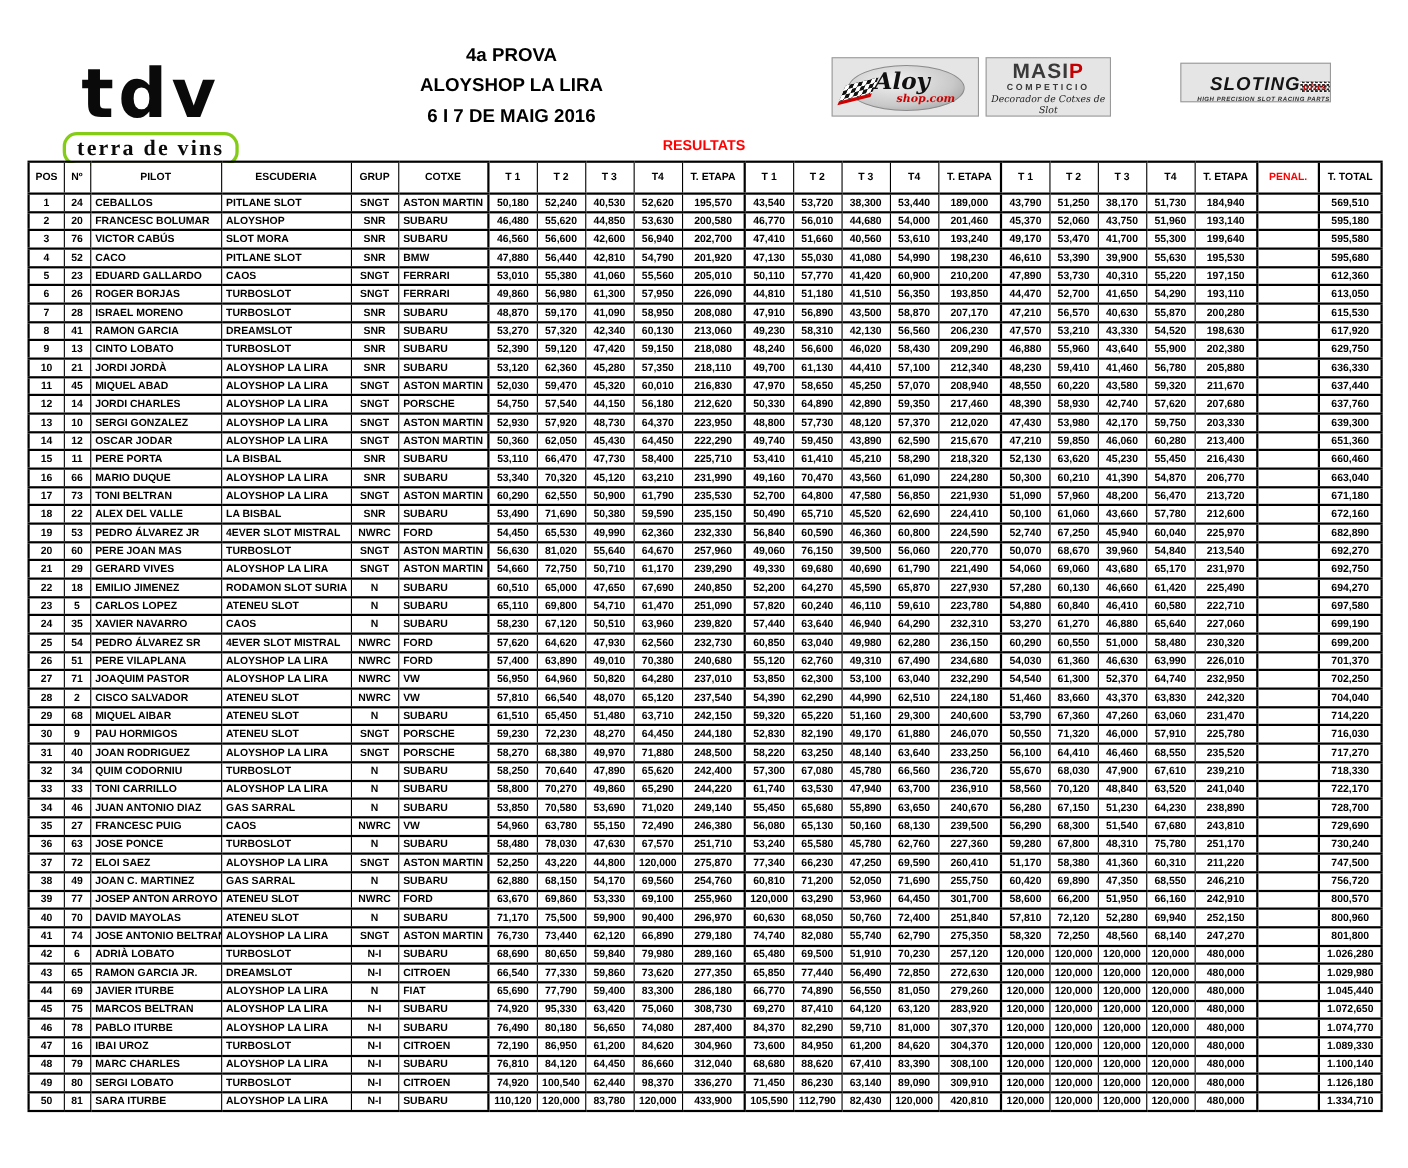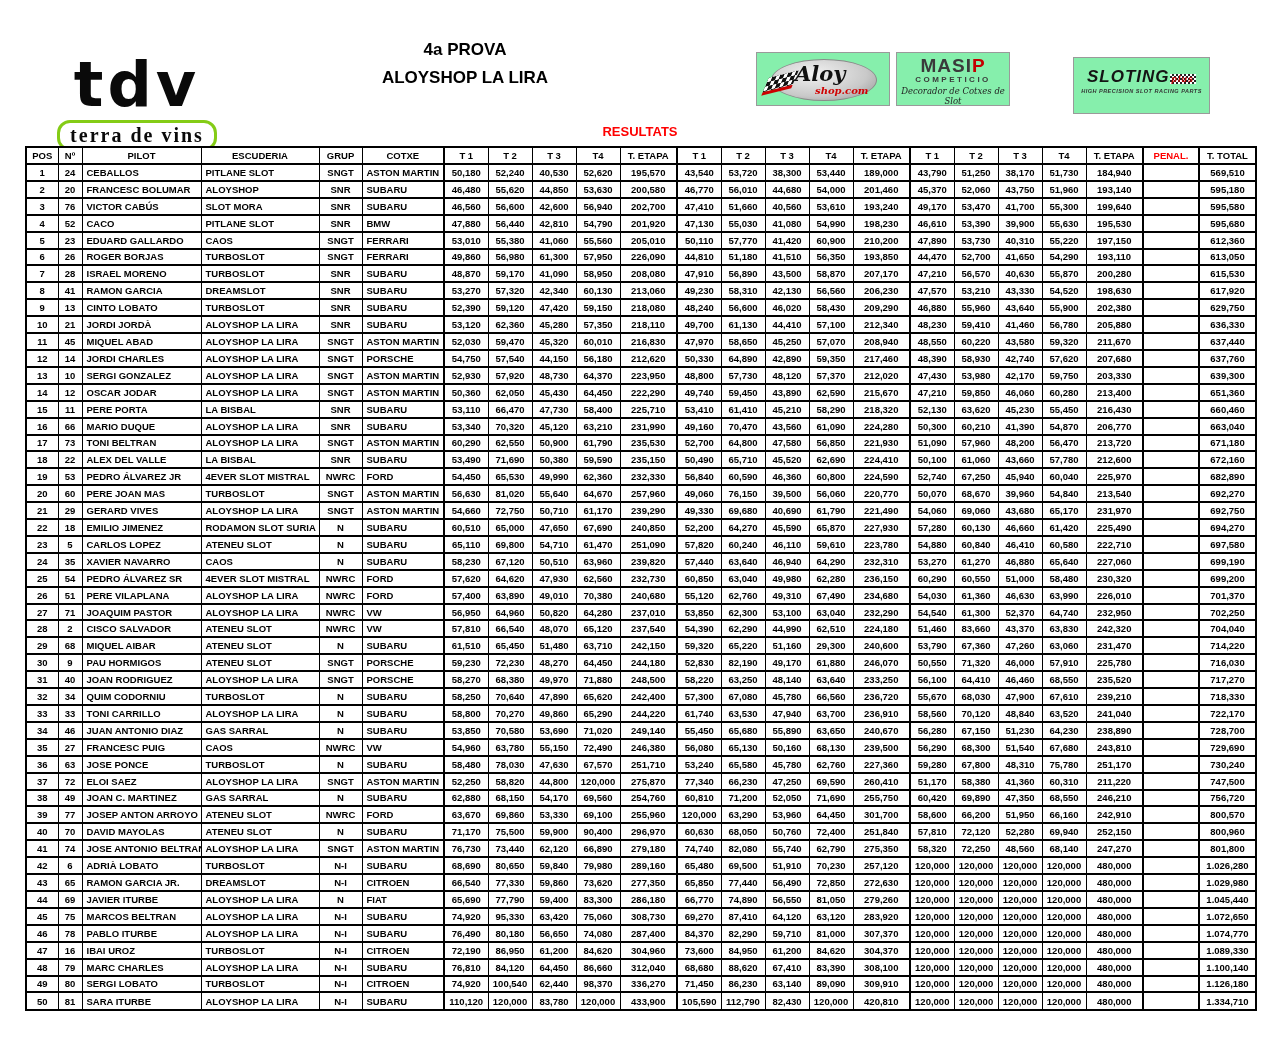--- a/index.html
+++ b/index.html
@@ -9,63 +9,64 @@
   
   .logo { left:52px; top:26px; width:170px; text-align:center; color:#0a0a0a; }
   .logo .mark { font-size:62px; line-height:62px; font-weight:900; letter-spacing:4px; font-family:"DejaVu Sans",sans-serif;margin-top:28px; }
   .logo .badge { display:inline-block; margin-top:4px; border:3px solid #84cc16; border-radius:13px; padding:1px 10px; font-size:20px; font-weight:900; letter-spacing:2px;font-family:Liberation Serif, serif; }
   .logo .sub { margin-top:3px; font-size:10px; font-weight:700; letter-spacing:4px; }
 
   
   .title { left:320px; top:36px; width:290px; text-align:center; font-weight:900; font-size:17px; line-height:28px; color:#000; }
 
   
-  .sponsor { border:1px solid #9a9a9a; background:#86efac; overflow:hidden; }
+  .sponsor { border:1px solid #9a9a9a; background:#e5e5e5; overflow:hidden; }
   .sp-aloy { left:756px; top:52px; width:134px; height:54px; }
   .sp-aloy .oval { position:absolute; left:14px; top:6px; width:106px; height:42px; border-radius:50%; background:radial-gradient(ellipse at 40% 35%, #f2f2f2 0%, #c9c9c9 60%, #8f8f8f 100%); border:1px solid #8a8a8a; }
   .sp-aloy .flag { position:absolute; left:8px; top:22px; width:30px; height:16px; background:repeating-conic-gradient(#111 0% 25%, #fff 0% 50%) 0 0/8px 8px; transform:skewY(-14deg) skewX(-25deg); border-bottom:3px solid #c00; }
   .sp-aloy .name { position:absolute; left:38px; top:8px; font-family:"DejaVu Serif",serif; font-style:italic; font-weight:700; font-size:21px; color:#101010; }
   .sp-aloy .shop { position:absolute; left:58px; top:32px; font-family:"DejaVu Serif",serif; font-style:italic; font-weight:700; font-size:10px; color:#d00000; }
   .sp-masip { left:896px; top:52px; width:114px; height:54px; text-align:center; }
   .sp-masip .m1 { margin-top:3px; font-size:19px; line-height:19px; font-weight:900; letter-spacing:1px; color:#3a3a3a; }
   .sp-masip .m1 b { color:#c40000; }
   .sp-masip .m2 { font-size:8px; font-weight:900; letter-spacing:2.5px; color:#3a3a3a; }
   .sp-masip .m3 { margin-top:2px; font-family:"DejaVu Serif",serif; font-style:italic; font-size:8.5px; color:#222; }
-  .sp-sloting { left:1073px; top:57px; width:137px; height:57px; text-align:center; }
+  .sp-sloting { left:1073px; top:57px; width:137px; height:36px; text-align:right; }
   .sp-sloting .s1 { margin-top:10px; font-size:17px; line-height:17px; font-weight:900; font-style:italic; letter-spacing:1px; color:#141414; }
   .sp-sloting .s1 .plus { font-size:9px; color:#c40000; background:repeating-conic-gradient(#222 0% 25%, #fff 0% 50%) 0 0/4px 4px; padding:0 2px; }
   .sp-sloting .s2 { font-size:5.5px; font-weight:700; font-style:italic; letter-spacing:0.5px; color:#333; }
 
   
   .resultats { left:25px; top:124px; width:1230px; text-align:center; font-weight:900; font-size:13px; }
 
   
   table { position:absolute; left:25px; top:146px; width:1230px; height:865px; border-collapse:collapse; table-layout:fixed; }
   table, td { border:2px solid #000; }
   td { border-left-width:1px; border-right-width:1px; font-weight:700; font-size:9.5px; color:#000; white-space:nowrap; overflow:hidden; padding:0 2px; background:#fff; vertical-align:middle; }
   thead .grp td { font-size:12.5px; font-weight:900; text-align:center; }
   thead .lbl td { font-size:9.5px; text-align:center; }
   td.gs { border-left-width:2px; }
   td.c { text-align:center; }
   td.l { text-align:left; padding-left:4px; }
   .red { color:#ff0000; }
-  thead tr.grp { height:21px; } thead tr.lbl { height:17px; }
+  thead tr.grp { height:21px; } thead tr.lbl { height:29px; }
 </style>
 </head>
 <body>
 
 <div class="abs logo">
   <div class="mark">tdv</div>
   <div><span class="badge">terra de vins</span></div>
   <div class="sub">interclubs rally</div>
 </div>
 
 <div class="abs title">
   <div>4a PROVA</div>
   <div>ALOYSHOP LA LIRA</div>
+  <div>6 I 7 DE MAIG 2016</div>
 </div>
 
 <div class="abs sponsor sp-aloy">
   <div class="oval"></div>
   <div class="flag"></div>
   <div class="name">Aloy</div>
   <div class="shop">shop.com</div>
 </div>
 
 <div class="abs sponsor sp-masip">
@@ -1037,21 +1038,21 @@
         <td class="c gs">730,240</td>
       </tr>
       <tr>
         <td class="c">37</td>
         <td class="c">72</td>
         <td class="l">ELOI SAEZ</td>
         <td class="l">ALOYSHOP LA LIRA</td>
         <td class="c">SNGT</td>
         <td class="l">ASTON MARTIN</td>
         <td class="c gs">52,250</td>
-        <td class="c">58,820</td>
+        <td class="c">43,220</td>
         <td class="c">44,800</td>
         <td class="c">120,000</td>
         <td class="c">275,870</td>
         <td class="c gs">77,340</td>
         <td class="c">66,230</td>
         <td class="c">47,250</td>
         <td class="c">69,590</td>
         <td class="c">260,410</td>
         <td class="c gs">51,170</td>
         <td class="c">58,380</td>

